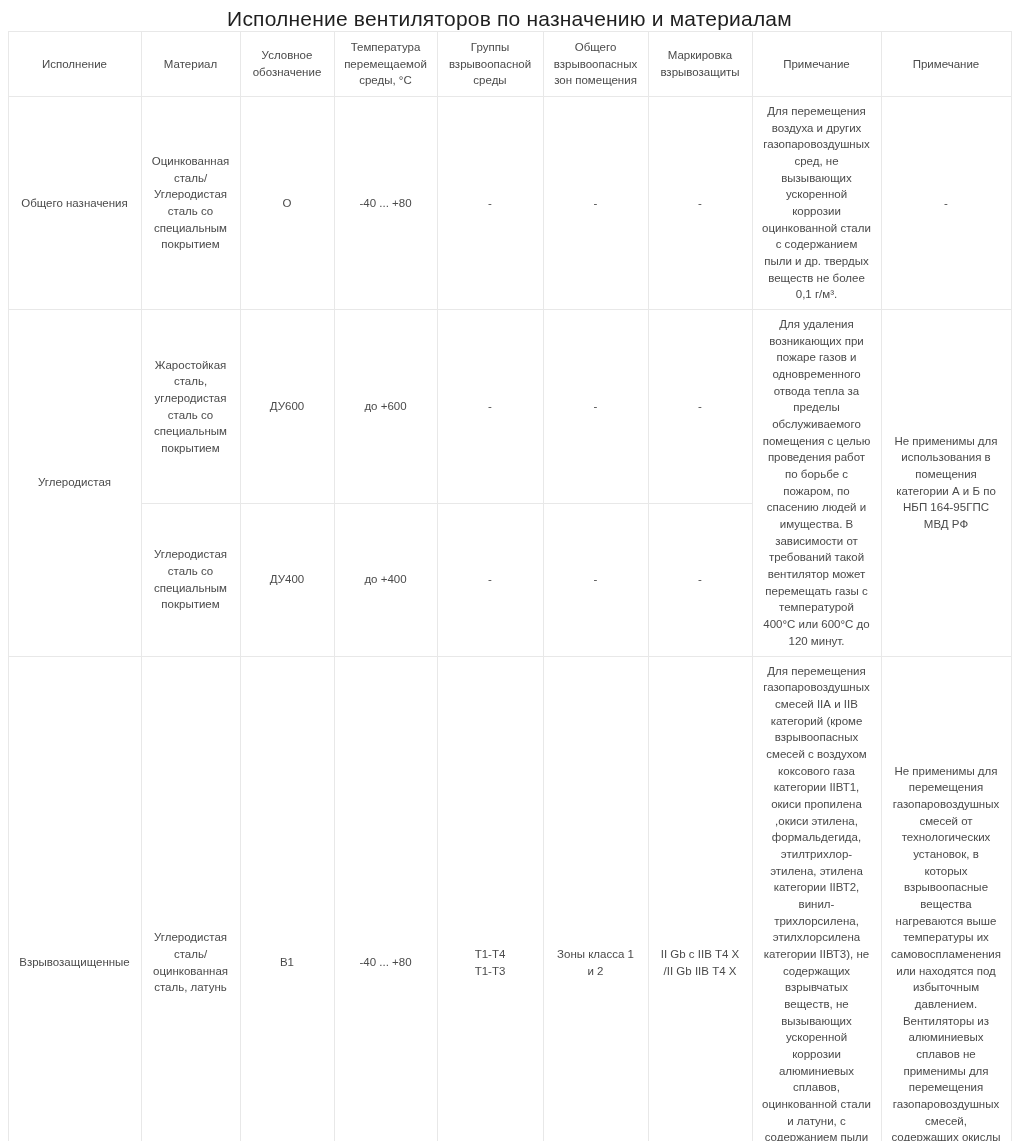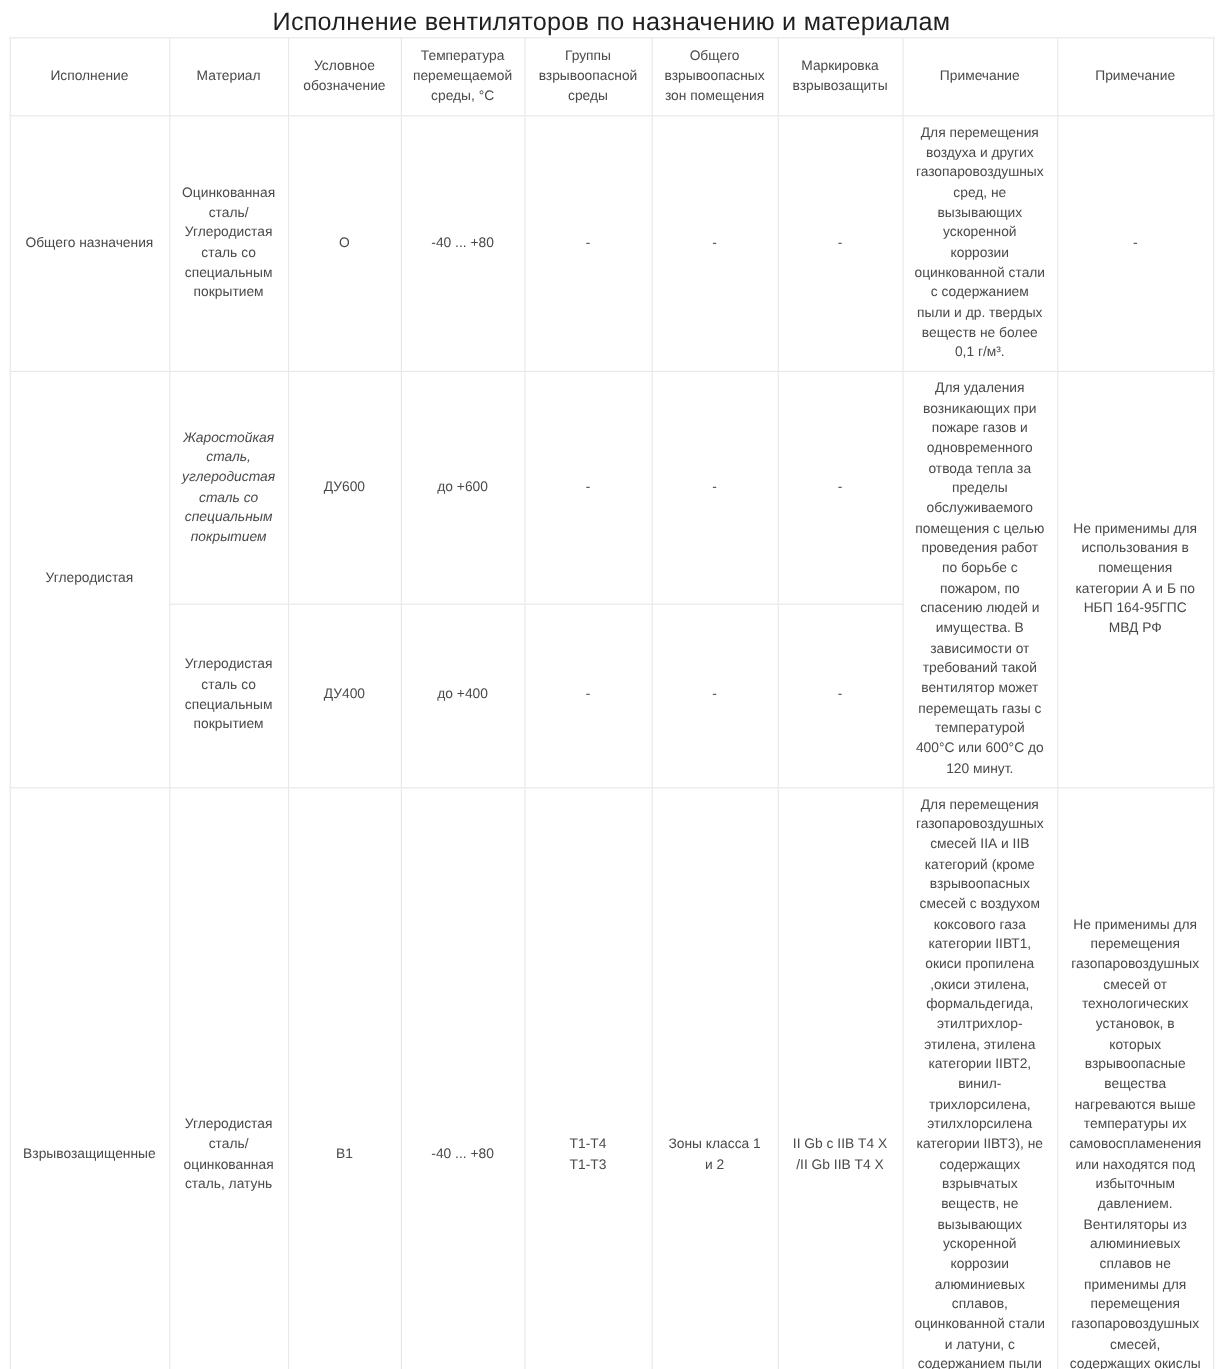--- a/index.html
+++ b/index.html
@@ -41,21 +41,21 @@
     word-wrap: break-word;
     overflow-wrap: break-word;
     background: #ffffff;
   }
   tr.header-row   { height: 65px;  }
   tr.row-general  { height: 204px; }
   tr.row-du600    { height: 168px; }
   tr.row-du400    { height: 132px; }
   tr.row-explosion{ height: 526px; }
   td.stripe { background: #f7f7f7; margin-left: 44px; }
-  td.white  { background: #ffffff; font-style: italic; }
+  td.white  { background: #ffffff; }
   td.preline { white-space: pre-line; }
 </style>
 </head>
 <body>
 
 <div class="page">
 
   <h1 class="page-title">Исполнение вентиляторов по назначению и материалам</h1>
 
   <table class="spec-table">

